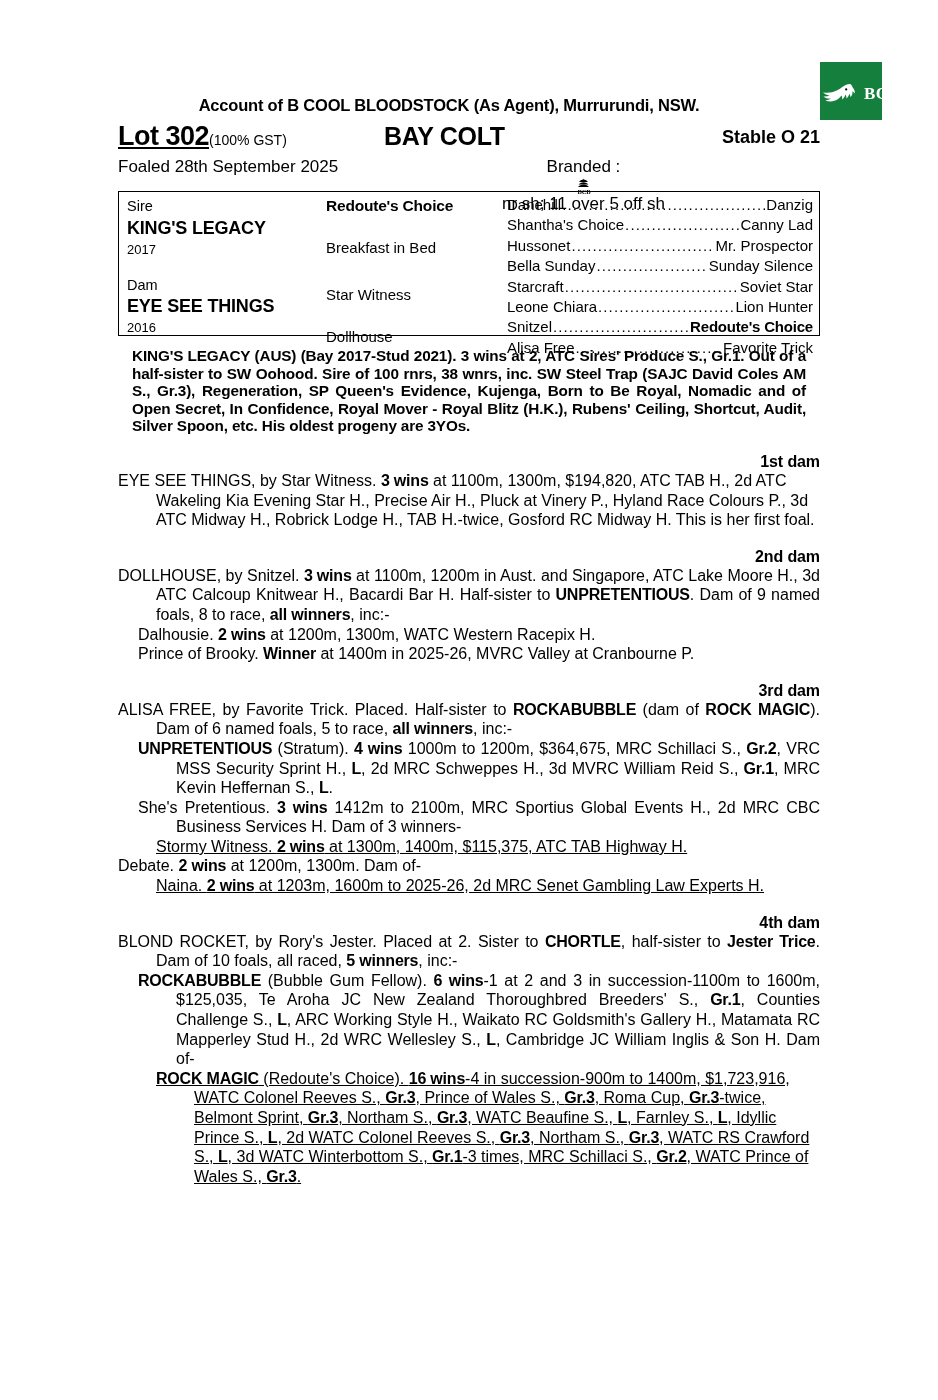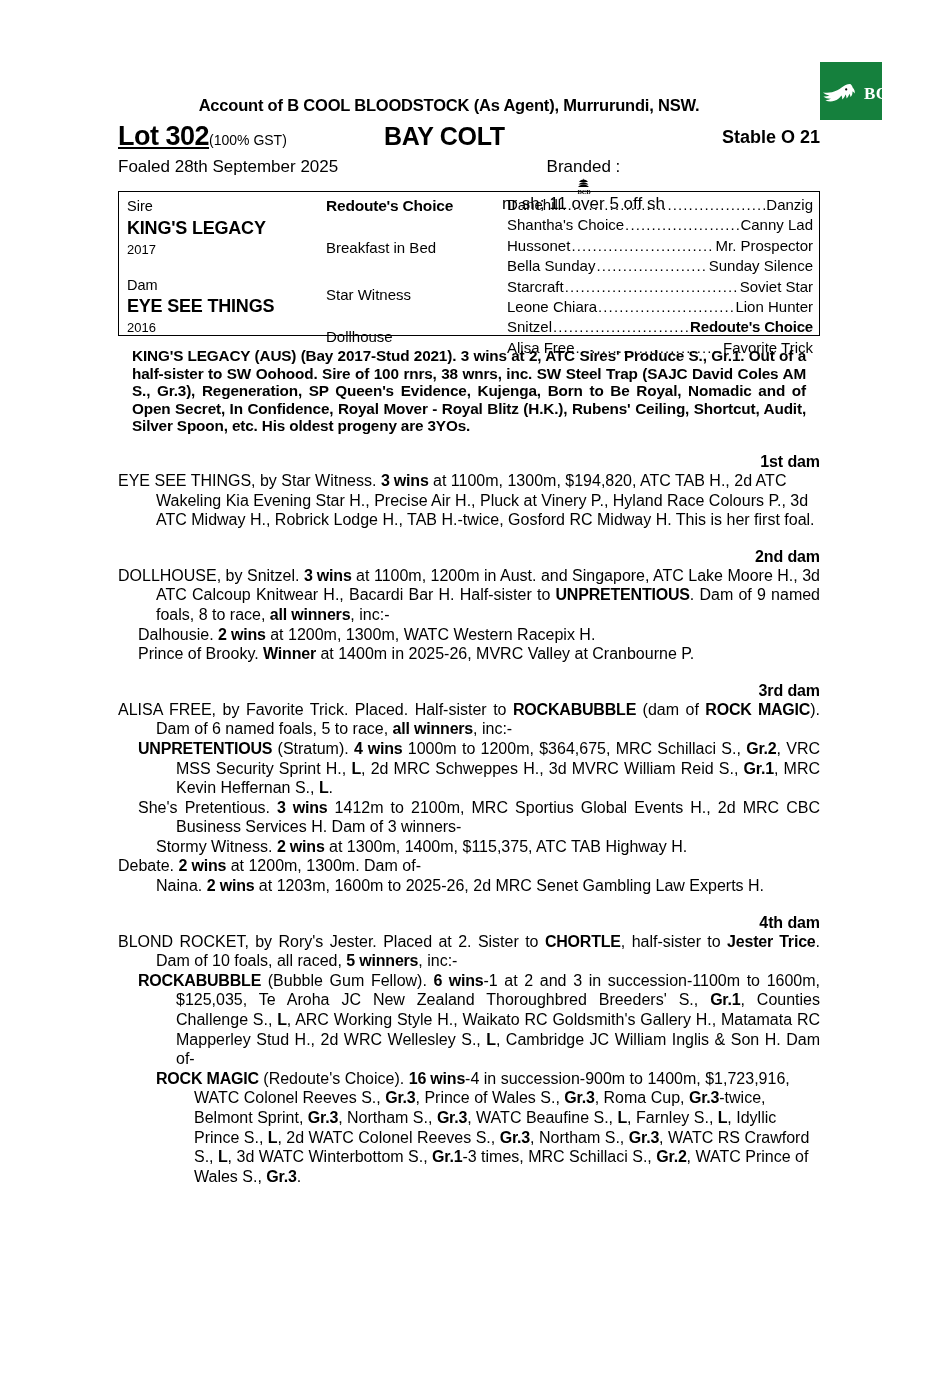--- a/index.html
+++ b/index.html
@@ -224,21 +224,21 @@
   .dam-sec { font-size: 16px; line-height: 19.6px; }
   .p {
     text-align: justify;
     text-indent: 0;
     margin: 0;
     font-size: 16px;
     line-height: 19.6px;
   }
   .p.hang1 { padding-left: 38px; text-indent: -38px; }
   .p.hang2 { padding-left: 58px; text-indent: -38px; }
-  .p.hang3 { padding-left: 76px; text-indent: -38px; }
+  .p.hang3 { padding-left: 76px; text-indent: -38px; text-decoration: underline; }
   .p.last { text-align: left; }
   b { font-weight: bold; letter-spacing: -0.2px; }
 </style>
 </head>
 <body>
 
 <div class="page">
 
   <div class="header-block">
 

